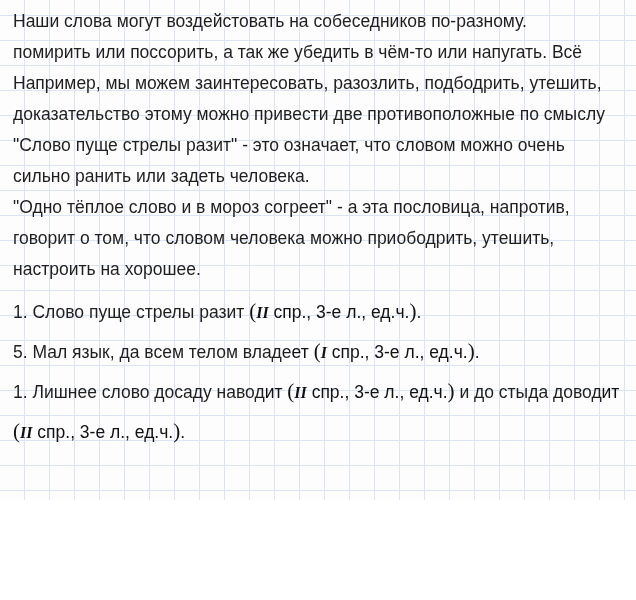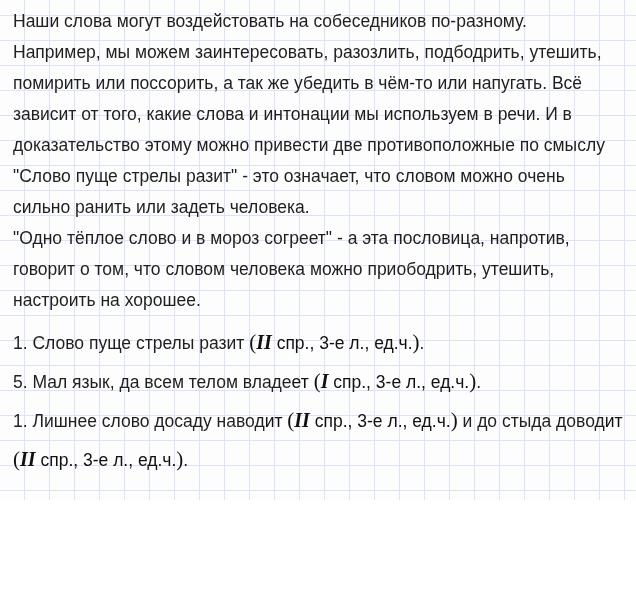--- a/index.html
+++ b/index.html
@@ -34,41 +34,40 @@
   .list-line {
     line-height: 38px;
     white-space: nowrap;
   }
   .seg-t { font-weight: 400; }
   .seg-b { font-weight: 400; color: #111; }
   .seg-r {
     font-family: "Liberation Serif", serif;
     font-style: italic;
     font-weight: 700;
-    font-size: 20px;
+    font-size: 16px;
     color: #111;
   }
   .seg-p {
     font-family: "Liberation Serif", serif;
     font-weight: 400;
     font-size: 21px;
     color: #111;
   }
 </style>
 </head>
 <body>
 
 <div class="page">
   <div class="content">
 
     <div class="para">
       <div class="text-line">Наши слова могут воздейстовать на собеседников по-разному.</div>
+      <div class="text-line">помирить или поссорить, а так же убедить в чём-то или напугать. Всё</div>
       <div class="text-line">Например, мы можем заинтересовать, разозлить, подбодрить, утешить,</div>
-      <div class="text-line">помирить или поссорить, а так же убедить в чём-то или напугать. Всё</div>
-      <div class="text-line">зависит от того, какие слова и интонации мы используем в речи. И в</div>
       <div class="text-line">доказательство этому можно привести две противоположные по смыслу</div>
     </div>
 
     <div class="para">
       <div class="text-line">"Слово пуще стрелы разит" - это означает, что словом можно очень</div>
       <div class="text-line">сильно ранить или задеть человека.</div>
       <div class="text-line">"Одно тёплое слово и в мороз согреет" - а эта пословица, напротив,</div>
       <div class="text-line">говорит о том, что словом человека можно приободрить, утешить,</div>
       <div class="text-line">настроить на хорошее.</div>
     </div>

